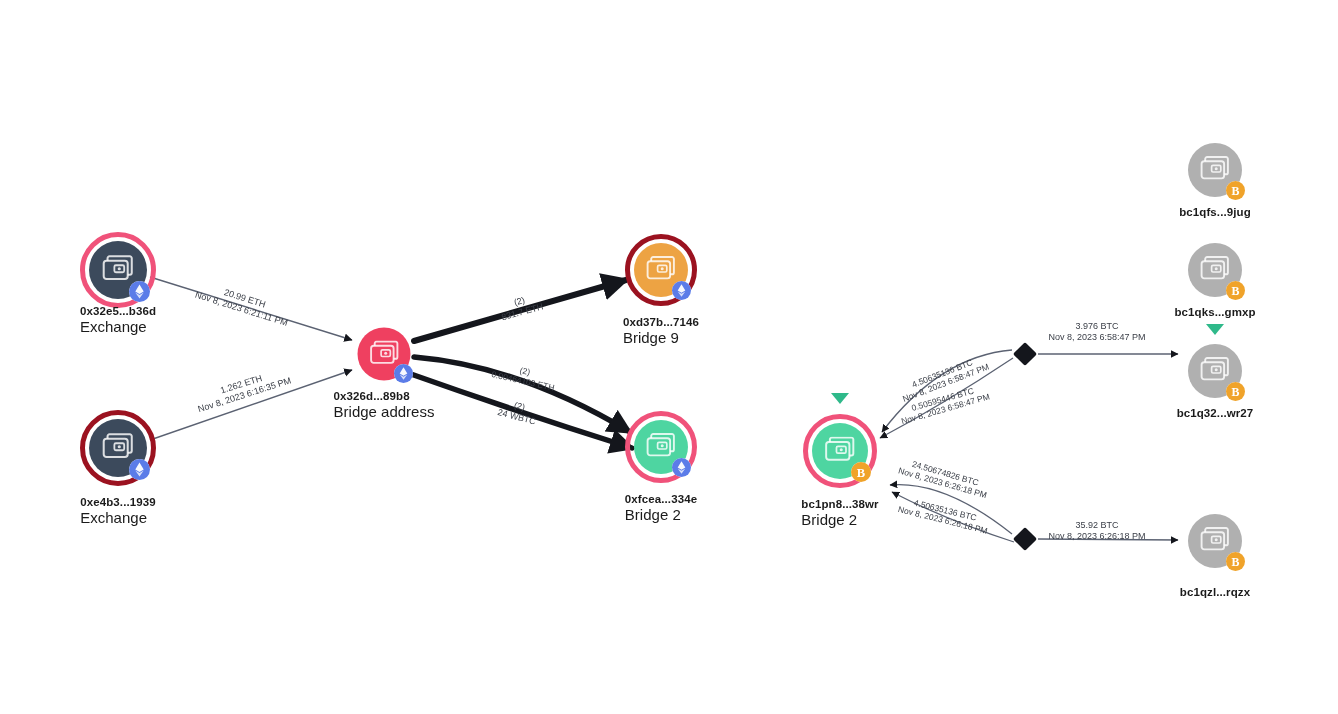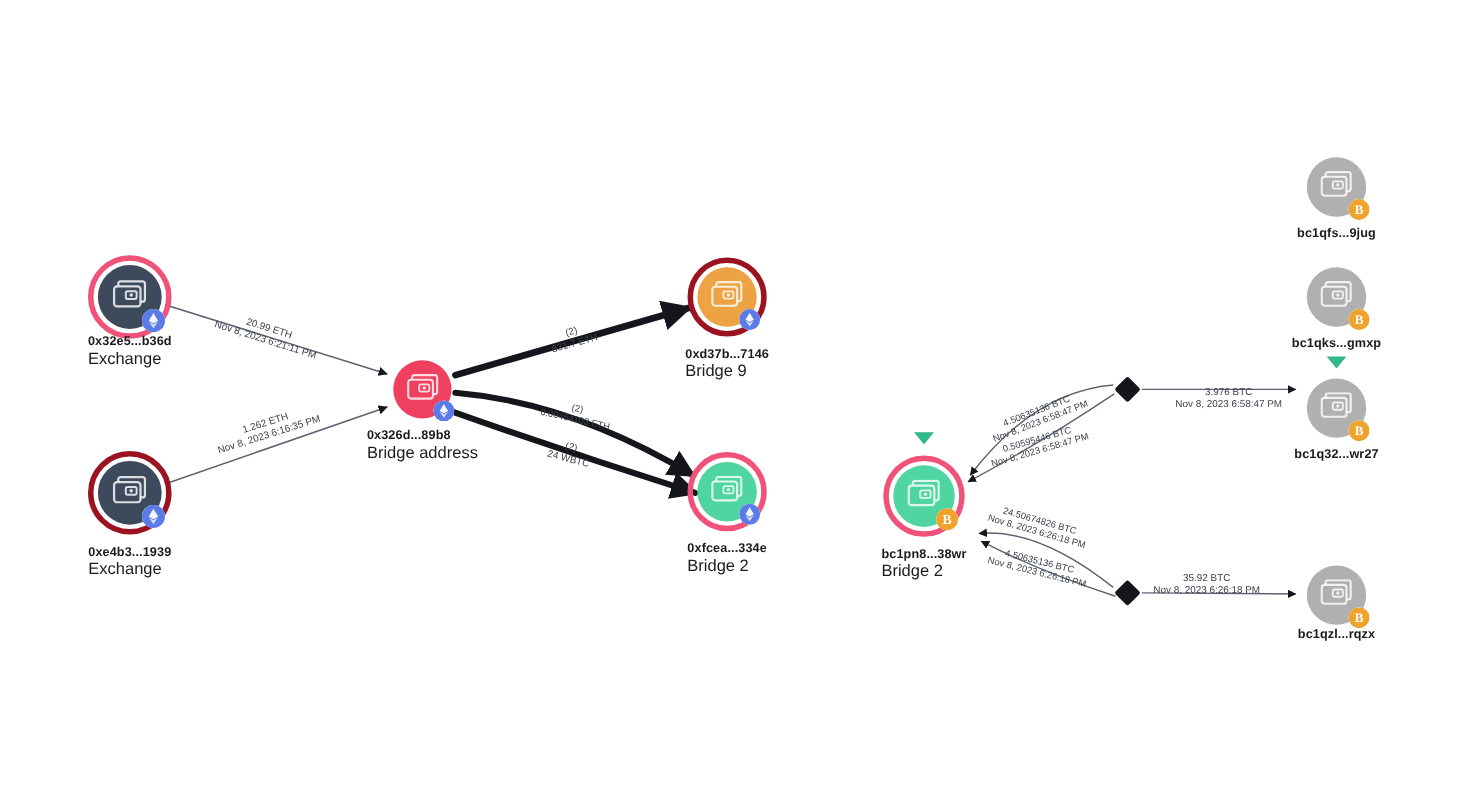--- a/index.html
+++ b/index.html
@@ -203,21 +203,21 @@
         <span class="l2">Nov 8, 2023 6:58:47 PM</span>
       </div>
       <div class="edge-label small" style="left: 944px; top: 478px; transform: translate(-50%, -50%) rotate(16deg);">
         <span class="l1">24.50674826 BTC</span>
         <span class="l2">Nov 8, 2023 6:26:18 PM</span>
       </div>
       <div class="edge-label small" style="left: 944px; top: 515px; transform: translate(-50%, -50%) rotate(14deg);">
         <span class="l1">4.50635136 BTC</span>
         <span class="l2">Nov 8, 2023 6:26:18 PM</span>
       </div>
-      <div class="edge-label" style="left: 1097px; top: 362px; transform: translate(-50%, -50%) rotate(0deg); margin-left: 20px;">
+      <div class="edge-label" style="left: 1097px; top: 332px; transform: translate(-50%, -50%) rotate(0deg);">
         <span class="l1">3.976 BTC</span>
         <span class="l2">Nov 8, 2023 6:58:47 PM</span>
       </div>
       <div class="edge-label" style="left: 1097px; top: 531px; transform: translate(-50%, -50%) rotate(0deg);">
         <span class="l1">35.92 BTC</span>
         <span class="l2">Nov 8, 2023 6:26:18 PM</span>
       </div>
     </div>
 
   <div id="tx-layer">
@@ -423,19 +423,19 @@
               <rect x="11.6" y="9.4" width="9.2" height="6.6" rx="1.4" fill="none" stroke="rgba(255,255,255,0.82)" stroke-width="1.7"></rect>
               <circle cx="16.2" cy="12.7" r="1.5" fill="rgba(255,255,255,0.82)"></circle>
             </svg></span>
         </div>
         <div class="badge" style="left:10.619999999999997px;top:10.619999999999997px;width:19px;height:19px;background:#fff;">
           <svg width="19" height="19" viewBox="0 0 20 20">
             <circle cx="10" cy="10" r="10" fill="#f0a32a"></circle>
             <text x="10" y="14.6" text-anchor="middle" font-family="Liberation Serif, serif" font-size="12.5" font-weight="bold" fill="#ffffff">B</text>
           </svg>
         </div>
-        <div class="node-labels" style="top:29px;">
+        <div class="node-labels" style="top:44px;">
           <div class="node-id">bc1qzl...rqzx</div>
         </div>
       </div>
     </div>
 
 </div>
 
 </body></html>

